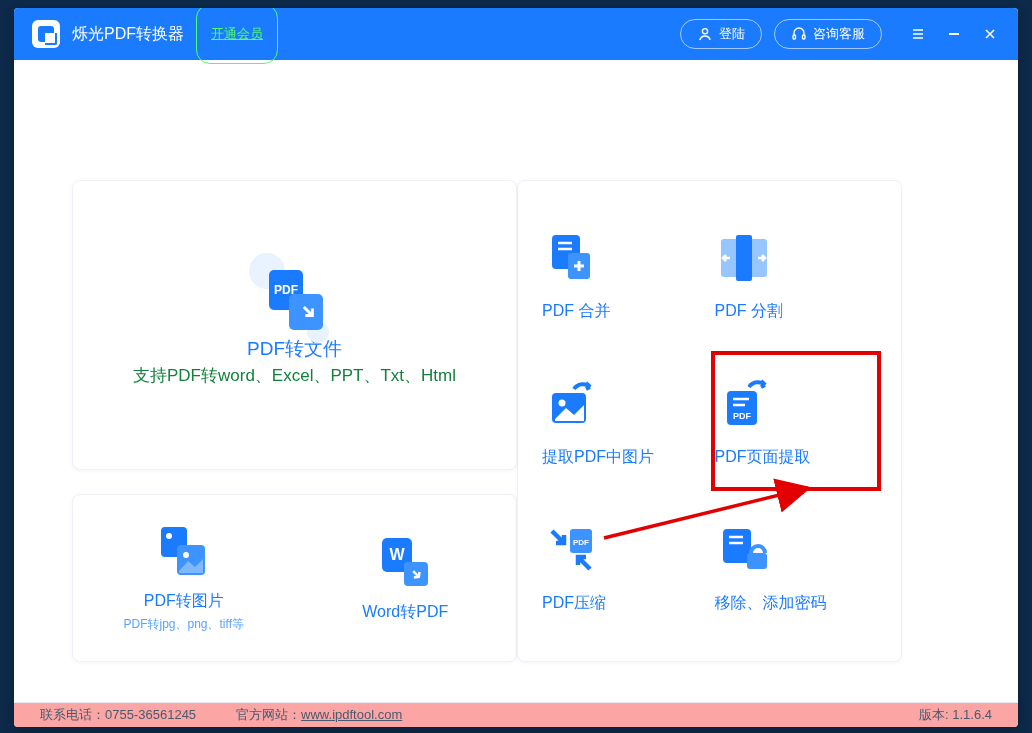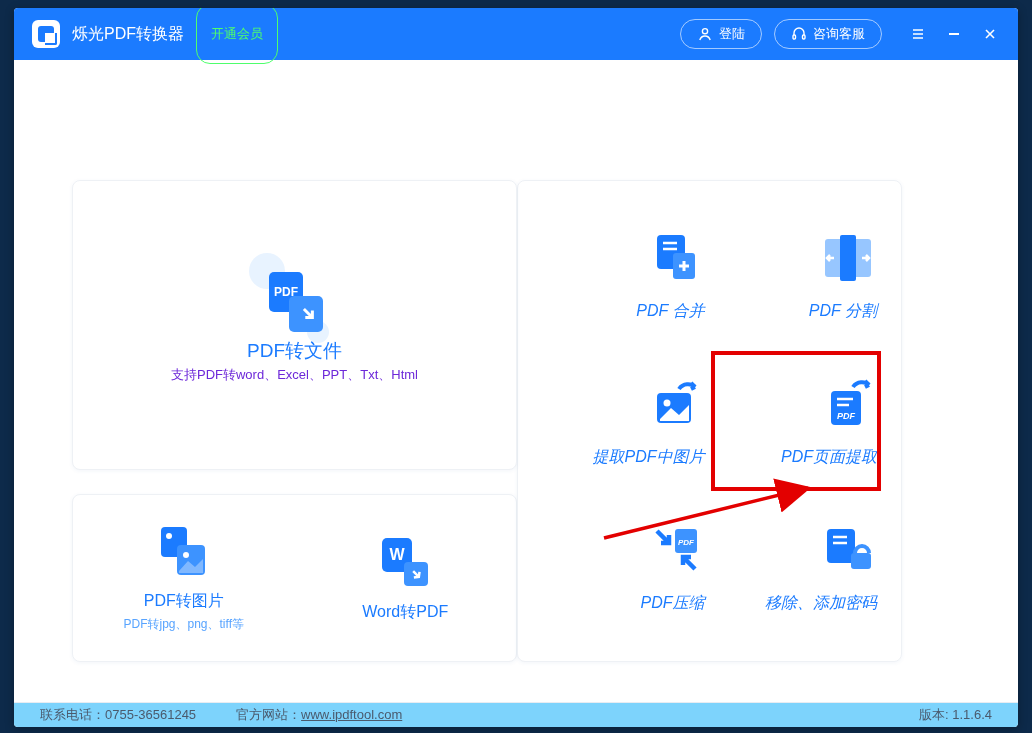--- a/index.html
+++ b/index.html
@@ -5,50 +5,50 @@
     * { margin: 0; padding: 0; box-sizing: border-box; font-family: "Microsoft YaHei", Arial, sans-serif; }
     body { width: 1032px; height: 733px; background: #0d2a4a; overflow: hidden; position: relative; }
     .window { position: absolute; top: 8px; left: 14px; width: 1004px; height: 719px; background: #fff; border-radius: 4px; overflow: hidden; display: flex; flex-direction: column; box-shadow: 0 2px 10px rgba(0,0,0,0.3); }
 
     
     .titlebar { height: 52px; background: #1b7bff; display: flex; align-items: center; padding: 0 18px; color: #fff; gap: 12px; }
     .logo { width: 28px; height: 28px; background: #fff; border-radius: 6px; display: flex; align-items: center; justify-content: center; }
     .logo-inner { width: 16px; height: 16px; background: #1b7bff; border-radius: 3px; position: relative; }
     .logo-inner::after { content:''; position:absolute; right:-3px; bottom:-3px; width:10px; height:10px; border:2px solid #1b7bff; border-top:none; border-left:none; background:#fff; border-radius:0 0 2px 0; }
     .app-title { font-size: 16px; font-weight: 400; }
-    .vip-btn { border: 1px solid #4eff6b; color: #4eff6b; padding: 20px 14px; border-radius: 14px; font-size: 13px; cursor: pointer; }
+    .vip-btn { border: 1px solid #4eff6b; color: #4eff6b; padding: 20px 14px; border-radius: 14px; font-size: 13px; cursor: pointer; text-decoration: underline; }
     .spacer { flex: 1; }
     .pill-btn { border: 1px solid rgba(255,255,255,0.6); padding: 5px 16px; border-radius: 16px; font-size: 13px; display: flex; align-items: center; gap: 6px; cursor: pointer; }
     .win-btns { display: flex; gap: 16px; margin-left: 14px; }
     .win-btn { width: 20px; height: 20px; display: flex; align-items: center; justify-content: center; cursor: pointer; color: #fff; }
     .icon { width: 16px; height: 16px; }
 
     
     .content { flex:1; display: flex; padding: 120px 58px 40px 58px; position: relative; }
     .left-col { width: 445px; display: flex; flex-direction: column; gap: 24px; }
     .card { background: #fff; border: 1px solid #eef1f5; border-radius: 8px; box-shadow: 0 1px 4px rgba(30,80,160,0.06); }
     .big-card { height: 290px; display: flex; flex-direction: column; align-items: center; justify-content: center; cursor: pointer; }
     .big-card .title { color: #1b7bff; font-size: 19px; }
-    .big-card .sub { color: #6d28d9; font-size: 13px; margin-top: 2px; }
+    .big-card .sub { color: #15803d; font-size: 17px; margin-top: 2px; }
     .row-card { height: 168px; display: flex; }
     .cell { flex: 1; display: flex; flex-direction: column; align-items: center; justify-content: center; cursor: pointer; }
     .cell .t { color: #1b7bff; font-size: 16px; margin-top: 10px; }
     .cell .s { color: #58a4ff; font-size: 12px; margin-top: 4px; }
 
     .right-card { width: 385px; height: 482px; padding: 28px 24px; display: grid; grid-template-columns: 1fr 1fr; grid-template-rows: repeat(3, 1fr); gap: 14px 10px; }
-    .tool { display: flex; flex-direction: column; align-items: flex-end; justify-content: center; cursor: pointer; font-style: italic; }
+    .tool { display: flex; flex-direction: column; align-items: flex-start; justify-content: center; cursor: pointer; }
     .tool .lbl { color: #1b7bff; font-size: 16px; margin-top: 14px; }
     .tool.highlight { outline: 4px solid #e30000; }
 
     .svg-ico { width: 58px; height: 58px; }
     .big-svg { width: 72px; height: 72px; }
     .bgblob { position:absolute; width:36px; height:36px; border-radius:50%; background:#e8f3ff; z-index:0; }
 
     
-    .footer { height: 40px; background: #7dd3fc; border-top: 1px solid #e8ecf2; display: flex; align-items: center; padding: 0 26px; color: #4a5a6d; font-size: 13px; gap: 40px; }
+    .footer { height: 40px; background: #fca5a5; border-top: 1px solid #e8ecf2; display: flex; align-items: center; padding: 0 26px; color: #4a5a6d; font-size: 13px; gap: 40px; }
     .website { text-decoration: underline; }
     .footer-spacer { flex:1; }
 
     
     .arrow-svg { position:absolute; left:584px; top:418px; pointer-events:none; }
   </style>
 </head>
 <body>
 
 <div class="window">

